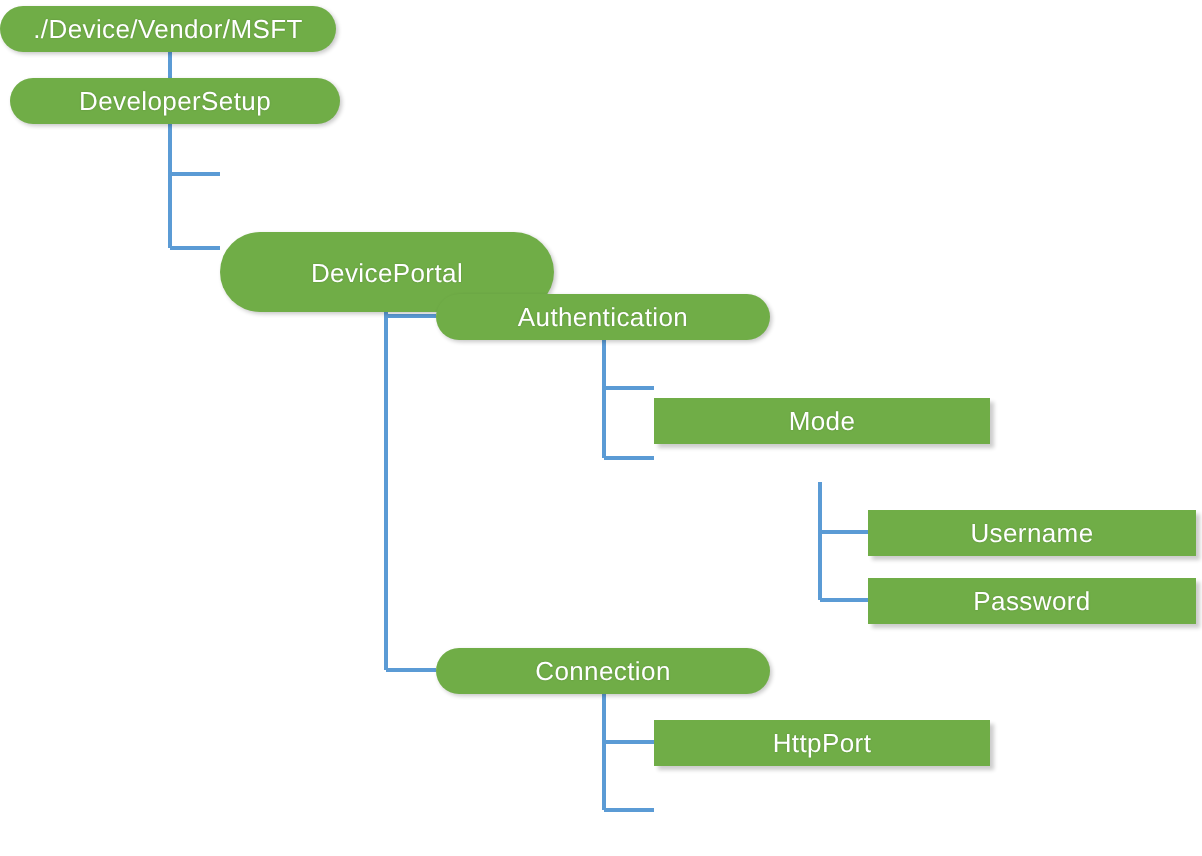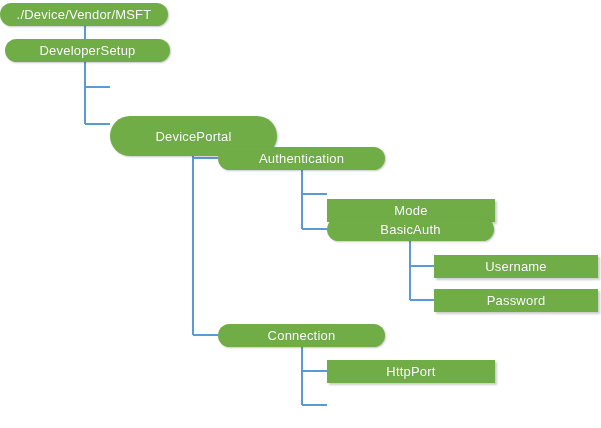--- a/index.html
+++ b/index.html
@@ -107,23 +107,20 @@
   </div>
 
   <div class="node pill" style="left:218px; top:147px; width:167px; height:23px;">
     <span class="node-label">Authentication</span>
   </div>
 
   <div class="node rect" style="left:327px; top:199px; width:168px; height:23px;">
     <span class="node-label">Mode</span>
   </div>
 
-  <div class="node pill" style="left:327px; top:218px; width:167px; height:23px;">
-    <span class="node-label">BasicAuth</span>
-  </div>
 
   <div class="node rect" style="left:434px; top:289px; width:164px; height:23px;">
     <span class="node-label">Password</span>
   </div>
 
   <div class="node rect" style="left:434px; top:255px; width:164px; height:23px;">
     <span class="node-label">Username</span>
   </div>
 
   <div class="node rect" style="left:327px; top:360px; width:168px; height:23px;">

